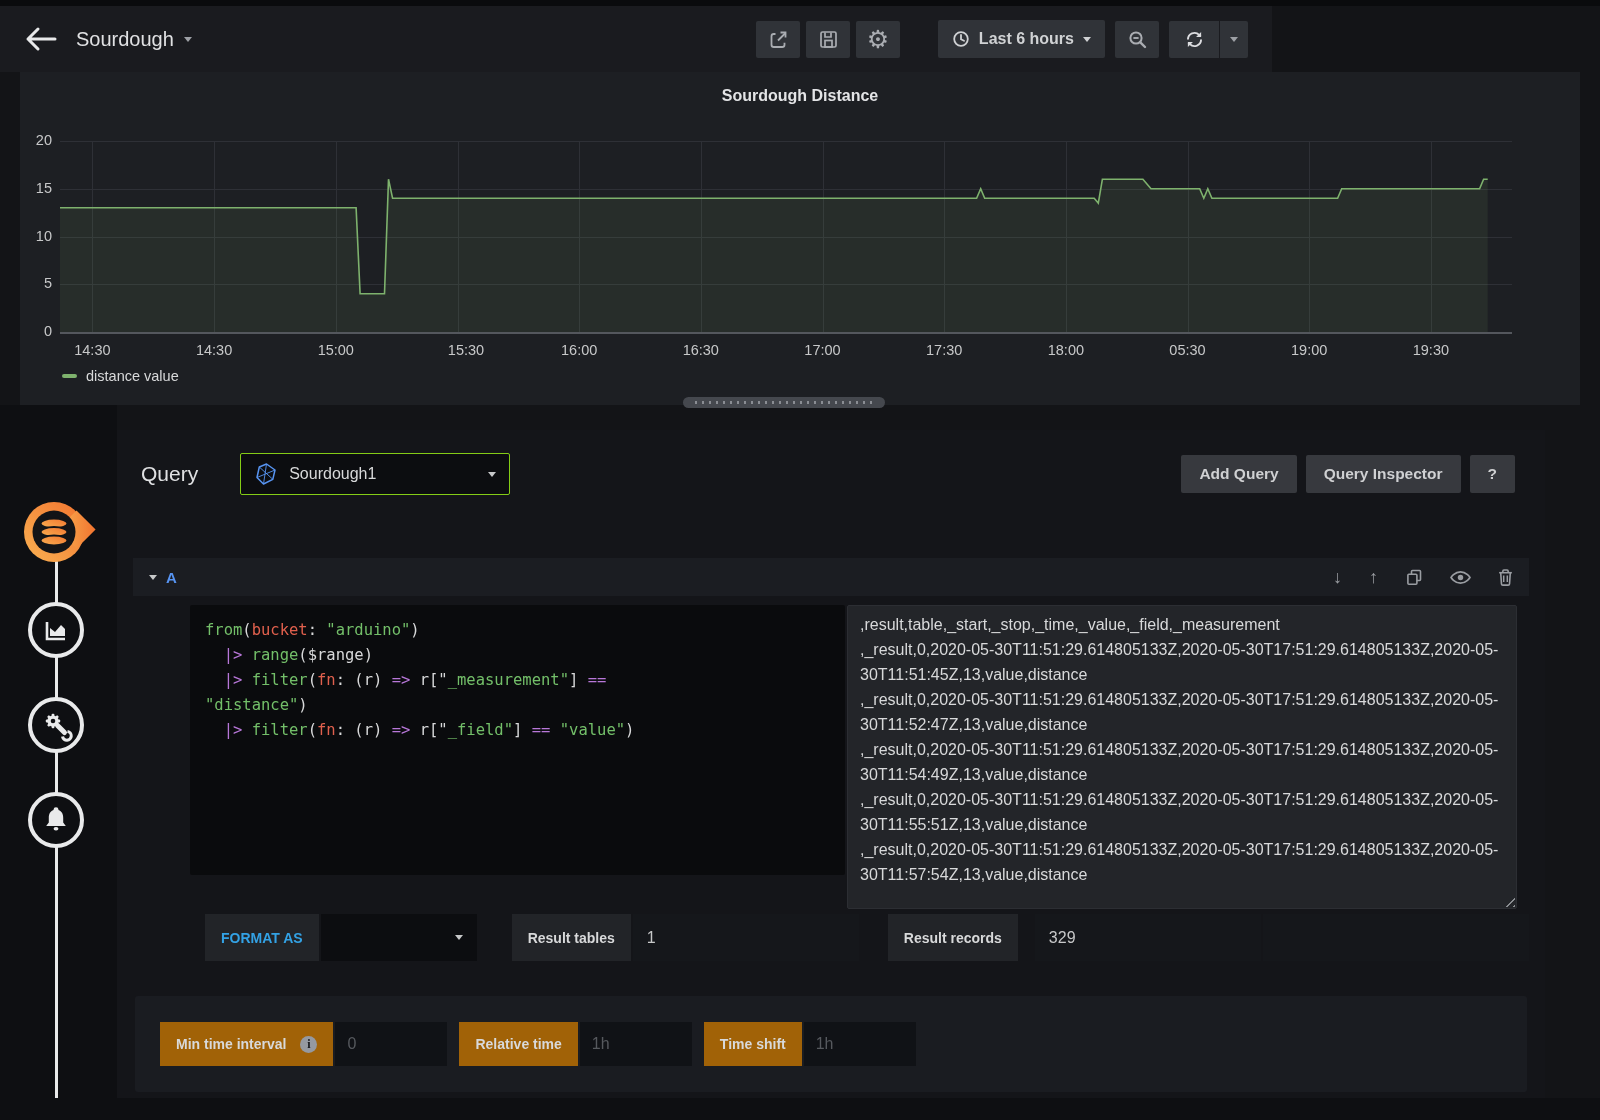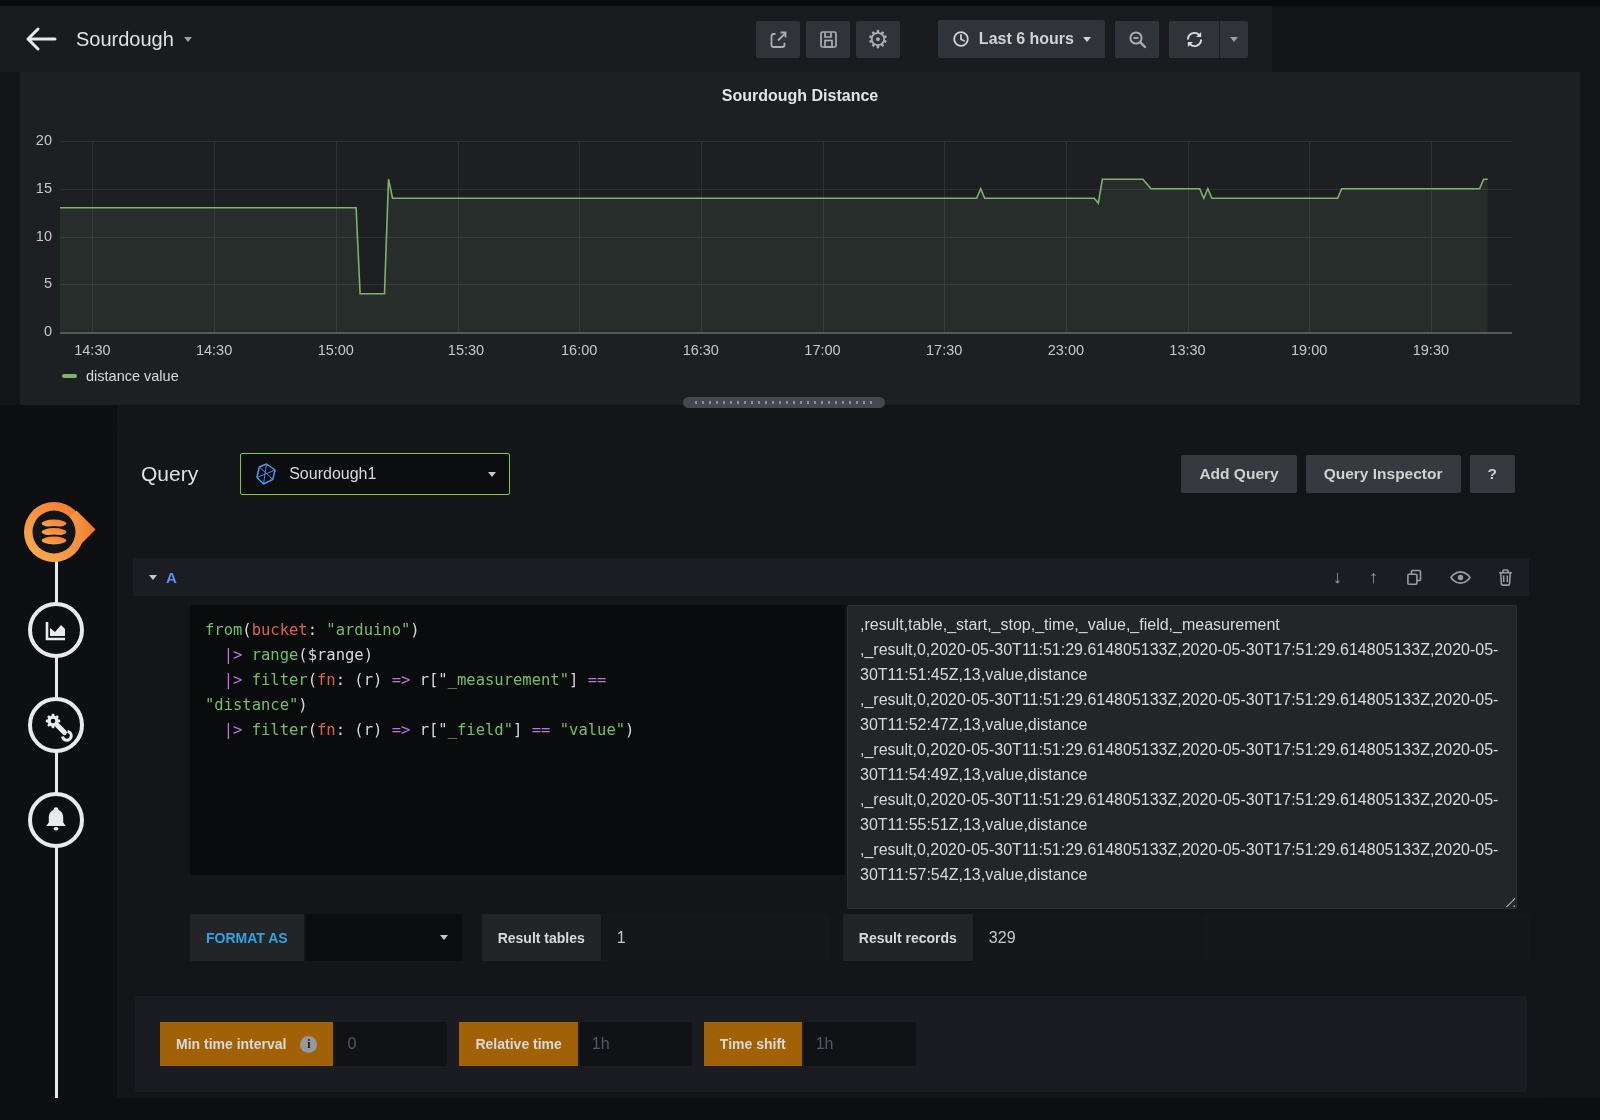--- a/index.html
+++ b/index.html
@@ -90,21 +90,21 @@
           background:repeating-linear-gradient(315deg,#8a8d91 0 1.5px,transparent 1.5px 5px);
           clip-path:polygon(100% 0,100% 100%,0 100%); }
 
   .format-row { display:flex; margin-top:5px; height:47px; padding-left:57px; }
   .chip { background:#222428; color:#d8d9da; font-size:14px; font-weight:bold; display:flex; align-items:center;
           padding:0 16px; white-space:nowrap; }
   .chip.blue { color:#33a2e5; }
   .well { background:#15171b; color:#c7c8c9; font-size:16px; display:flex; align-items:center; padding:0 14px; }
   .fmt-select { width:156px; background:#0c0d10; display:flex; align-items:center; padding:0 14px; cursor:pointer; }
   .fmt-select .caret { margin-left:auto; border-top-color:#c7c8c9; }
-  .mr2 { margin-right:2px; } .mr14 { margin-right:14px; } .mr20 { margin-right:20px; }
+  .mr2 { margin-right:2px;margin-left:15px; } .mr14 { margin-right:14px; } .mr20 { margin-right:20px; }
   .w226 { width:226px; } .fillerw { flex:1; }
 
   .options-panel { margin:35px 18px 0 18px; height:96px; background:#1a1c21; border-radius:3px;
                    display:flex; align-items:center; padding:0 25px; }
   .opt-group { display:flex; }
   .opt-group + .opt-group { margin-left:12px; }
   .opt-group .chip { background:#a16207; height:44px; }
   .opt-group input { width:112px; height:44px; background:#101216; border:0; color:#c7c8c9;
                      font-family:inherit; font-size:16px; padding:0 12px; margin-left:2px; }
   .opt-group input::placeholder { color:#56595e; }
@@ -226,22 +226,22 @@
       </div>
     <div id="xlabels">
         <span style="left: 32.4px;">14:30</span>
         <span style="left: 154.1px;">14:30</span>
         <span style="left: 275.8px;">15:00</span>
         <span style="left: 406px;">15:30</span>
         <span style="left: 519.2px;">16:00</span>
         <span style="left: 640.8px;">16:30</span>
         <span style="left: 762.5px;">17:00</span>
         <span style="left: 884.2px;">17:30</span>
-        <span style="left: 1005.9px;">23:00</span>
-        <span style="left: 1127.5px;">13:30</span>
+        <span style="left: 1005.9px;">18:00</span>
+        <span style="left: 1127.5px;">05:30</span>
         <span style="left: 1249.2px;">19:00</span>
         <span style="left: 1370.9px;">19:30</span>
       </div>
     <div class="legend">
       <span class="swatch" id="legend-swatch" style="background: rgb(126, 178, 109);"></span>
       <span>distance value</span>
     </div>
   </section>
 
   <div class="drag-handle"></div>

